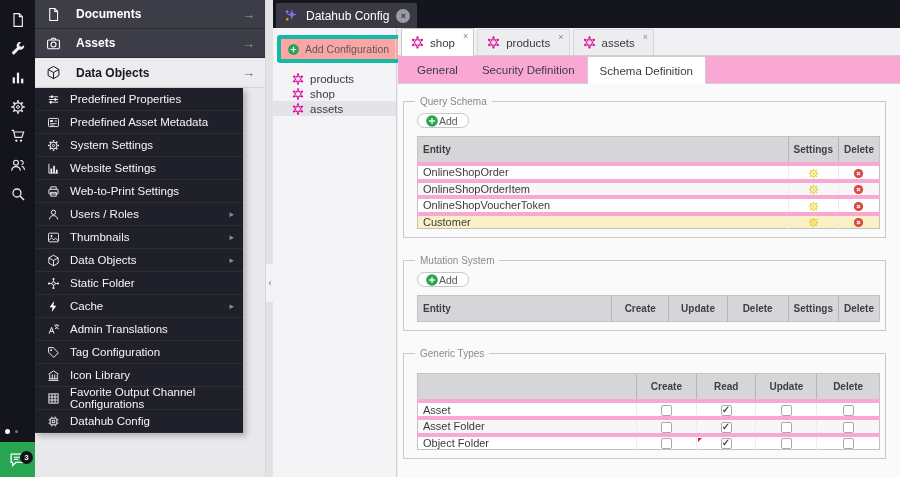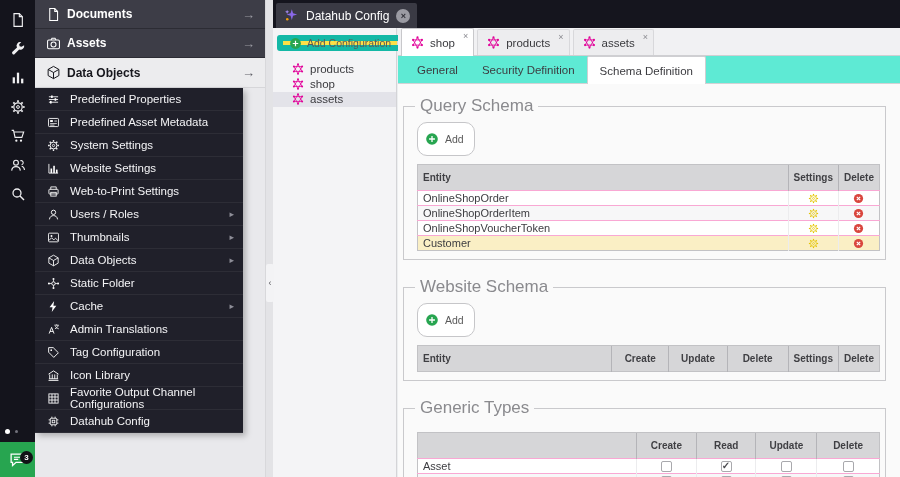--- a/index.html
+++ b/index.html
@@ -17,21 +17,21 @@
   .dot1{width:5px;height:5px;border-radius:50%;background:#ffffff;}
   .dot2{width:3px;height:3px;border-radius:50%;background:#72727c;}
   .chat-btn{position:absolute;left:0;top:442px;width:35px;height:35px;background:#27a550;border:none;color:#fff;
             display:flex;align-items:center;justify-content:center;cursor:pointer;padding:0;}
   .chat-btn svg{width:17px;height:17px;}
   .chat-badge{position:absolute;right:2px;top:9px;width:13px;height:13px;border-radius:50%;background:#111116;
               color:#fff;font-size:8px;font-weight:bold;line-height:13px;text-align:center;}
 
   
   .menu-panel{position:absolute;left:35px;top:0;width:230px;height:477px;background:#e9e9ec;z-index:20;}
-  .acc-header{height:29px;display:flex;align-items:center;gap:6px;padding:0 10px 0 11px;background:#3d3d47;color:#fff;
+  .acc-header{height:29px;display:flex;align-items:center;gap:15px;padding:0 10px 0 11px;background:#3d3d47;color:#fff;
               border-bottom:1px solid #2c2c34;font-size:12px;font-weight:bold;cursor:pointer;}
   .acc-header .icn svg{width:15px;height:15px;}
   .acc-arrow{margin-left:auto;color:#9a9aa2;font-size:13px;font-weight:normal;}
   .acc-header.active{background:#ececee;color:#17171d;border-bottom:1px solid #d6d6d9;height:30px;}
   .acc-header.active .acc-arrow{color:#5e5e66;}
   .submenu{position:absolute;left:0;top:88px;width:208px;background:#20202a;box-shadow:3px 3px 6px rgba(0,0,0,.25);}
   .menu-item{height:23px;display:flex;align-items:center;gap:10px;padding:0 9px 0 12px;color:#f4f4f6;font-size:11.5px;
              border-bottom:1px solid rgba(255,255,255,.06);cursor:pointer;}
   .menu-item .icn{color:#fff;}
   .menu-item .icn svg{width:13px;height:13px;}
@@ -47,52 +47,52 @@
   .main-tabbar{height:28px;background:#15151e;display:flex;align-items:flex-end;}
   .main-tab{height:25px;margin-left:3px;background:#3a3a44;color:#fff;display:flex;align-items:center;gap:7px;
             padding:0 7px 0 8px;font-size:12px;border-radius:2px 2px 0 0;cursor:pointer;}
   .main-tab .icn svg{width:15px;height:15px;}
   .tab-close{width:14px;height:14px;border-radius:50%;background:#9b9ba3;color:#2e2e36;font-size:9px;font-weight:bold;
              line-height:14px;text-align:center;cursor:pointer;}
 
   
   .tree-panel{position:absolute;left:0;top:28px;width:124px;bottom:0;background:#f4f4f6;border-right:1px solid #d4d4d7;}
   .tree-toolbar{padding:7px 3px 5px 4px;}
-  .split-btn{display:inline-flex;align-items:stretch;background:#fde047;border:6px solid #14b8a6;border-radius:3px;height:16px;cursor:pointer;}
+  .split-btn{display:inline-flex;align-items:stretch;background:#fca5a5;border:4px solid #14b8a6;border-radius:3px;height:28px;cursor:pointer;}
   .split-main{display:flex;align-items:center;gap:5px;padding:0 6px 0 6px;font-size:10.5px;color:#5a5a5a;white-space:nowrap;}
   .split-main .icn svg{width:13px;height:13px;}
   .split-arrow{width:16px;border-left:1px solid #d9d9dc;display:flex;align-items:center;justify-content:center;font-size:7px;color:#55555a;}
   .tree-items{margin-top:3px;}
   .tree-item{height:15px;display:flex;align-items:center;gap:6px;padding-left:19px;font-size:11.5px;color:#3a3a3e;cursor:pointer;white-space:nowrap;}
   .tree-item .icn svg{width:12px;height:12px;}
   .tree-item.selected{background:#e3e3e9;}
 
   
   .editor{position:absolute;left:125px;top:28px;right:0;bottom:0;background:#fafafa;overflow:hidden;}
   .tabstrip{height:28px;background:#f1f1f3;border-bottom:1px solid #cfcfd2;display:flex;align-items:flex-end;padding-left:3px;}
   .etab{height:26px;margin-right:3px;display:flex;align-items:center;gap:6px;padding:0 5px 0 9px;font-size:11.5px;color:#3a3a3e;
         background:#ededef;border:1px solid #d8d8db;border-bottom:none;border-radius:2px 2px 0 0;cursor:pointer;}
   .etab .icn svg{width:13px;height:13px;}
   .etab .x{font-size:9px;color:#8a8a90;align-self:flex-start;margin-top:2px;margin-left:2px;cursor:pointer;}
   .etab.active{background:#fff;border-color:#c8c8cb;height:28px;margin-bottom:-1px;}
-  .subtabstrip{height:28px;border-bottom:1px solid #d2d2d5;display:flex;align-items:flex-end;padding-left:7px;background:#5eead4;}
+  .subtabstrip{height:28px;border-bottom:1px solid #d2d2d5;display:flex;align-items:flex-end;padding-left:7px;background:#f9a8d4;}
   .stab{padding:0 12px;height:27px;display:flex;align-items:center;font-size:11.5px;color:#3c3c40;cursor:pointer;}
   .stab.active{background:#fff;border:1px solid #cfcfd2;border-bottom:none;border-radius:2px 2px 0 0;height:28px;margin-bottom:-1px;}
   .editor-body{padding:12px 14px 0 5px;}
   fieldset{border:1px solid #c9c9cc;margin:0 0 17px 0;padding:4px 5px 8px 10px;}
-  legend{font-size:17px;color:#8a8a8e;padding:0 5px;margin-left:1px;}
-  .add-btn{display:inline-flex;align-items:center;gap:6px;background:#fff;border:1px solid #c6c6c9;border-radius:10px;height:34px;
+  legend{font-size:10px;color:#8a8a8e;padding:0 5px;margin-left:1px;}
+  .add-btn{display:inline-flex;align-items:center;background:#fff;border:1px solid #c6c6c9;border-radius:10px;height:15px;
            padding:0 10px 0 7px;font-size:10.5px;color:#5a5a5a;margin:2px 0 8px 3px;cursor:pointer;}
   .add-btn .icn svg{width:14px;height:14px;}
 
   table{border-collapse:collapse;table-layout:fixed;background:#fff;margin-left:3px;border:1px solid #c2c2c5;border-top:none;}
   thead th{background:#d6d6d8;font-size:10px;color:#3f3f43;font-weight:bold;height:15px;padding:7px 5px;text-align:center;
            border-left:1px solid #b4b4b8;border-top:1px solid #c2c2c5;white-space:nowrap;overflow:hidden;}
   thead th:first-child{border-left:none;text-align:left;}
-  tbody td{height:15px;font-size:11px;color:#3c3c40;padding:0 5px;text-align:center;border-top:1px solid #f9a8d4;
+  tbody td{height:15px;font-size:11px;color:#3c3c40;padding:0 5px;text-align:center;border-top:4px solid #f9a8d4;
            border-left:1px solid #ececee;position:relative;white-space:nowrap;overflow:hidden;}
   tbody td:first-child{border-left:none;text-align:left;}
   tbody tr:nth-child(even) td{background:#f7f7f8;}
   tbody tr.hl td{background:#faefc5;}
   .cell-icn{display:inline-block;width:11px;height:11px;vertical-align:middle;cursor:pointer;}
   .cell-icn svg{width:11px;height:11px;}
   .gear-y{color:#e4c400;}
   .cb{display:inline-block;width:11px;height:11px;border:1px solid #a9a9ad;border-radius:2px;background:#fff;vertical-align:middle;
       position:relative;cursor:pointer;}
   .cb.checked::after{content:"\2713";position:absolute;left:0px;top:-2px;font-size:10px;color:#4a4a4e;font-weight:bold;}
@@ -680,21 +680,21 @@
         <td><span class="cell-icn"><svg viewBox="0 0 24 24" aria-hidden="true">
                         <circle cx="12" cy="12" r="10" fill="#d9453d"></circle>
                         <path d="M8.3 8.3l7.4 7.4M15.7 8.3l-7.4 7.4" stroke="#fff" stroke-width="2.6" fill="none"></path>
                       </svg></span></td>
       </tr>
               </tbody>
             </table>
         </fieldset>
 
         <fieldset>
-          <legend>Website Schema</legend>
+          <legend>Mutation System</legend>
           <button class="add-btn">
             <span class="icn">
                 <svg viewBox="0 0 24 24" aria-hidden="true">
                   <circle cx="12" cy="12" r="10" fill="#27a550"></circle>
                   <path d="M12 7v10M7 12h10" stroke="#fff" stroke-width="2.2" fill="none"></path>
                 </svg>
               </span>
             <span>Add</span>
           </button>
           <table id="mutation-table">

